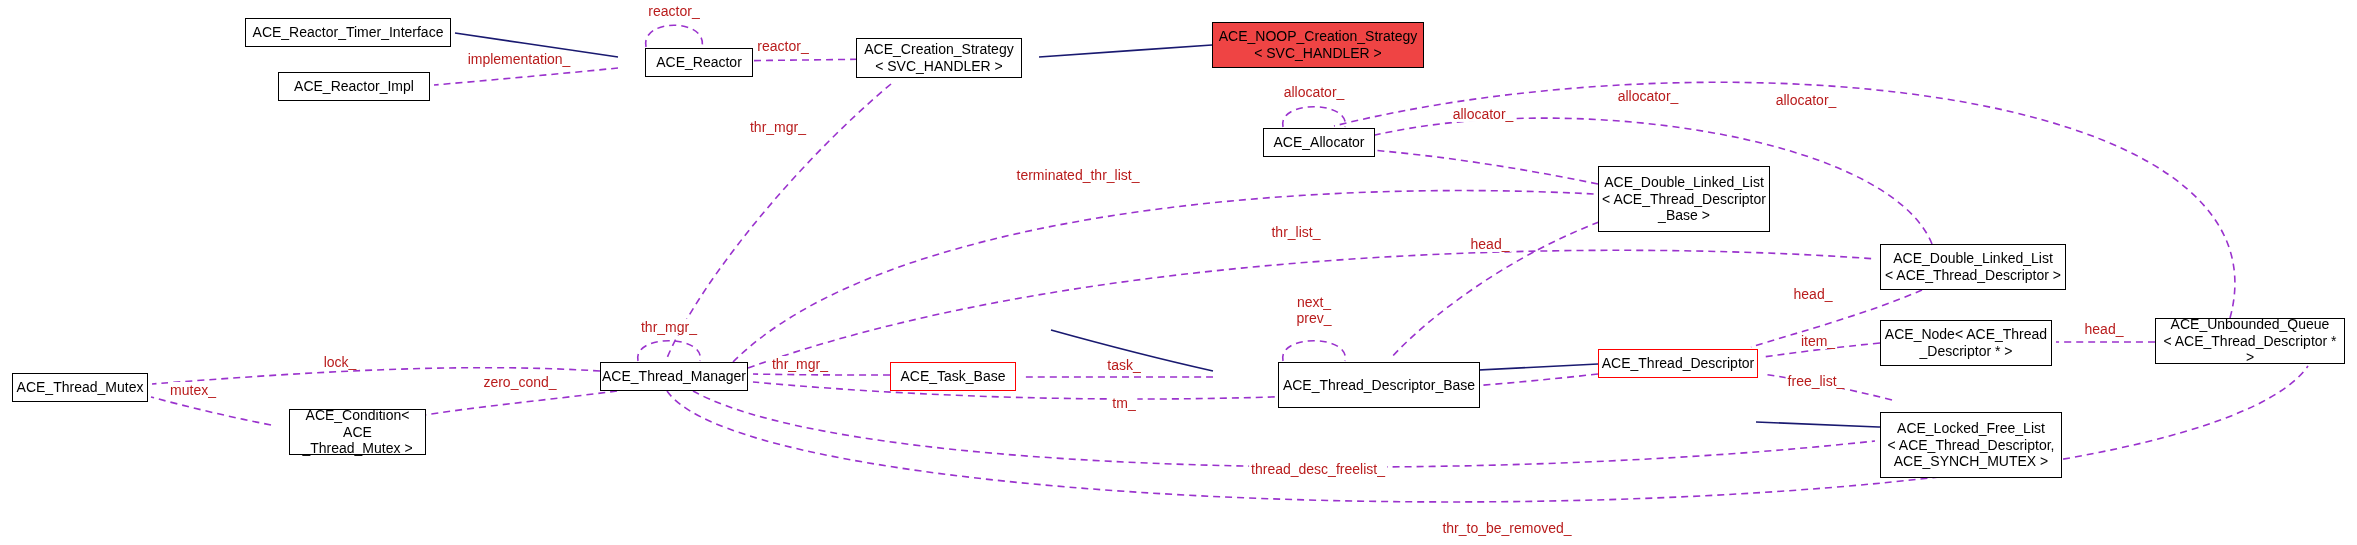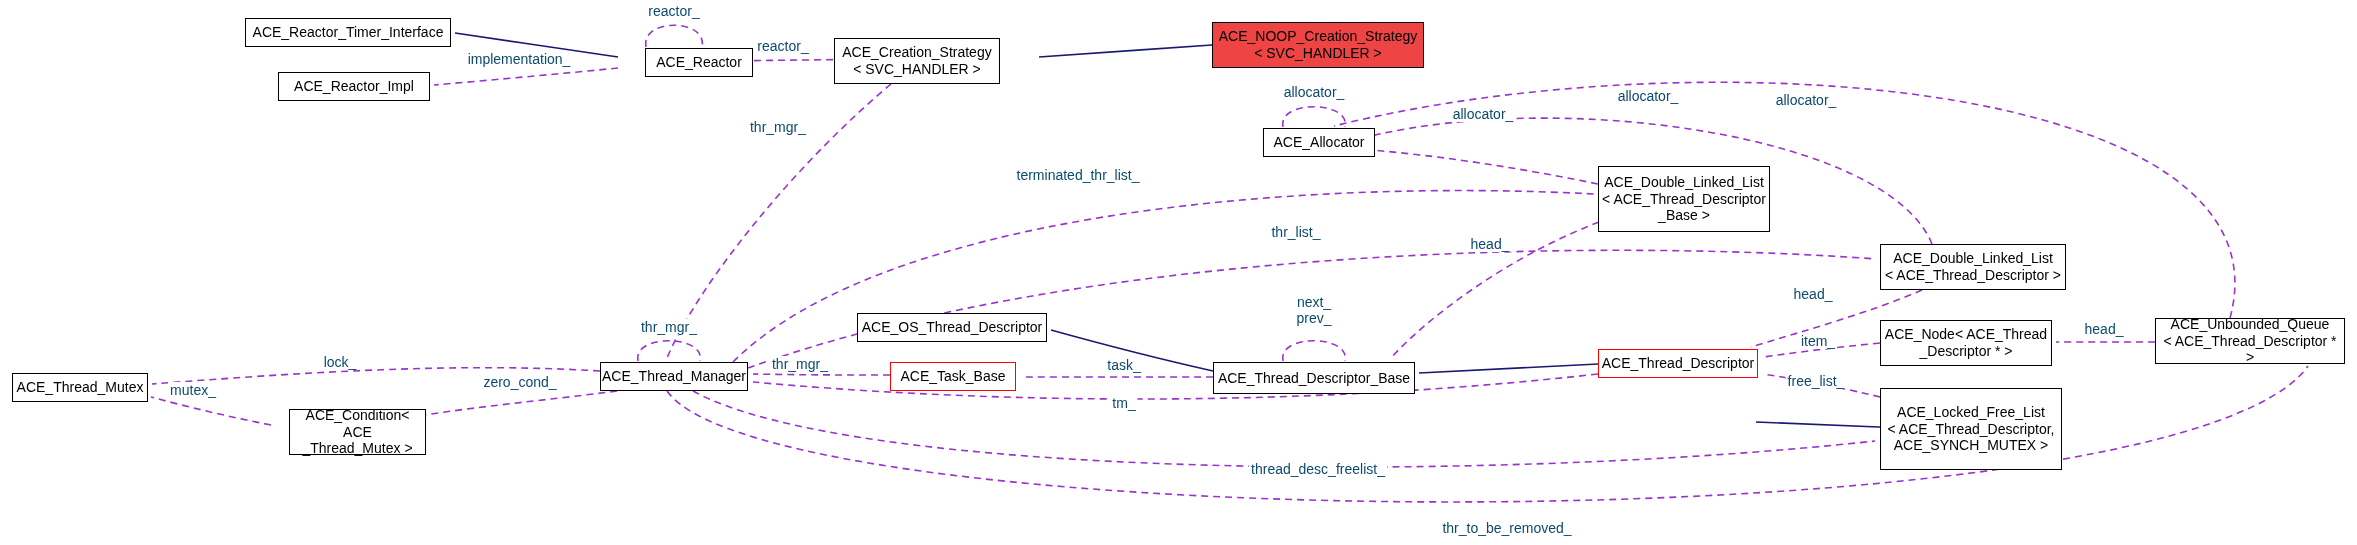--- a/index.html
+++ b/index.html
@@ -30,21 +30,21 @@
     white-space: pre-line;
     padding: 1px 2px;
     cursor: pointer;
   }
   .node.hl { background: #ef4444; cursor: default; }
   .node.trunc { border-color: #ff0000; }
   .elabel {
     position: absolute;
     transform: translate(-50%, -50%);
     font-size: 14px;
-    color: #0c4a6e;
+    color: #b91c1c;
     background: #ffffff;
     padding: 0 2px;
     white-space: pre-line;
     text-align: center;
     line-height: 1.15;
   }
 </style>
 </head>
 <body>
 
@@ -93,43 +93,42 @@
       <path d="M271,425 C230,417 188,407 151,397" marker-end="url(#mUse)"></path>
       <path d="M617,391 C548,400 472,407 412,417" marker-end="url(#mUse)"></path>
       <path d="M638,361 C632,334 706,334 700,361" marker-end="url(#mUse)"></path>
       <path d="M890,375 C845,375 800,375 753,374" marker-end="url(#mUse)"></path>
     </g>
   </svg>
 
   <div class="node" style="left:245px;top:18px;width:206px;height:29px">ACE_Reactor_Timer_Interface</div>
   <div class="node" style="left:278px;top:72px;width:152px;height:29px">ACE_Reactor_Impl</div>
   <div class="node" style="left:645px;top:48px;width:108px;height:29px">ACE_Reactor</div>
-  <div class="node" style="left:834px;top:38px;width:166px;height:46px">ACE_Creation_Strategy
+  <div class="node" style="left:856px;top:38px;width:166px;height:40px">ACE_Creation_Strategy
 &lt; SVC_HANDLER &gt;</div>
   <div class="node hl" style="left:1212px;top:22px;width:212px;height:46px">ACE_NOOP_Creation_Strategy
 &lt; SVC_HANDLER &gt;</div>
   <div class="node" style="left:1263px;top:128px;width:112px;height:29px">ACE_Allocator</div>
   <div class="node" style="left:1598px;top:166px;width:172px;height:66px">ACE_Double_Linked_List
 &lt; ACE_Thread_Descriptor
 _Base &gt;</div>
   <div class="node" style="left:1880px;top:244px;width:186px;height:46px">ACE_Double_Linked_List
 &lt; ACE_Thread_Descriptor &gt;</div>
-  <div class="node" style="left:857px;top:313px;width:190px;height:29px">ACE_OS_Thread_Descriptor</div>
   <div class="node trunc" style="left:890px;top:362px;width:126px;height:29px">ACE_Task_Base</div>
-  <div class="node" style="left:1213px;top:362px;width:202px;height:32px">ACE_Thread_Descriptor_Base</div>
+  <div class="node" style="left:1278px;top:362px;width:202px;height:46px">ACE_Thread_Descriptor_Base</div>
   <div class="node trunc" style="left:1598px;top:349px;width:160px;height:29px">ACE_Thread_Descriptor</div>
   <div class="node" style="left:2155px;top:318px;width:190px;height:46px">ACE_Unbounded_Queue
 &lt; ACE_Thread_Descriptor * &gt;</div>
   <div class="node" style="left:1880px;top:320px;width:172px;height:46px">ACE_Node&lt; ACE_Thread
 _Descriptor * &gt;</div>
   <div class="node" style="left:600px;top:362px;width:148px;height:29px">ACE_Thread_Manager</div>
   <div class="node" style="left:12px;top:373px;width:136px;height:29px">ACE_Thread_Mutex</div>
   <div class="node" style="left:289px;top:409px;width:137px;height:46px">ACE_Condition&lt; ACE
 _Thread_Mutex &gt;</div>
-  <div class="node" style="left:1880px;top:388px;width:182px;height:82px">ACE_Locked_Free_List
+  <div class="node" style="left:1880px;top:412px;width:182px;height:66px">ACE_Locked_Free_List
 &lt; ACE_Thread_Descriptor,
 ACE_SYNCH_MUTEX &gt;</div>
 
   <span class="elabel" style="left:674px;top:11px">reactor_</span>
   <span class="elabel" style="left:519px;top:59px">implementation_</span>
   <span class="elabel" style="left:783px;top:46px">reactor_</span>
   <span class="elabel" style="left:778px;top:127px">thr_mgr_</span>
   <span class="elabel" style="left:1314px;top:92px">allocator_</span>
   <span class="elabel" style="left:1483px;top:114px">allocator_</span>
   <span class="elabel" style="left:1648px;top:96px">allocator_</span>

